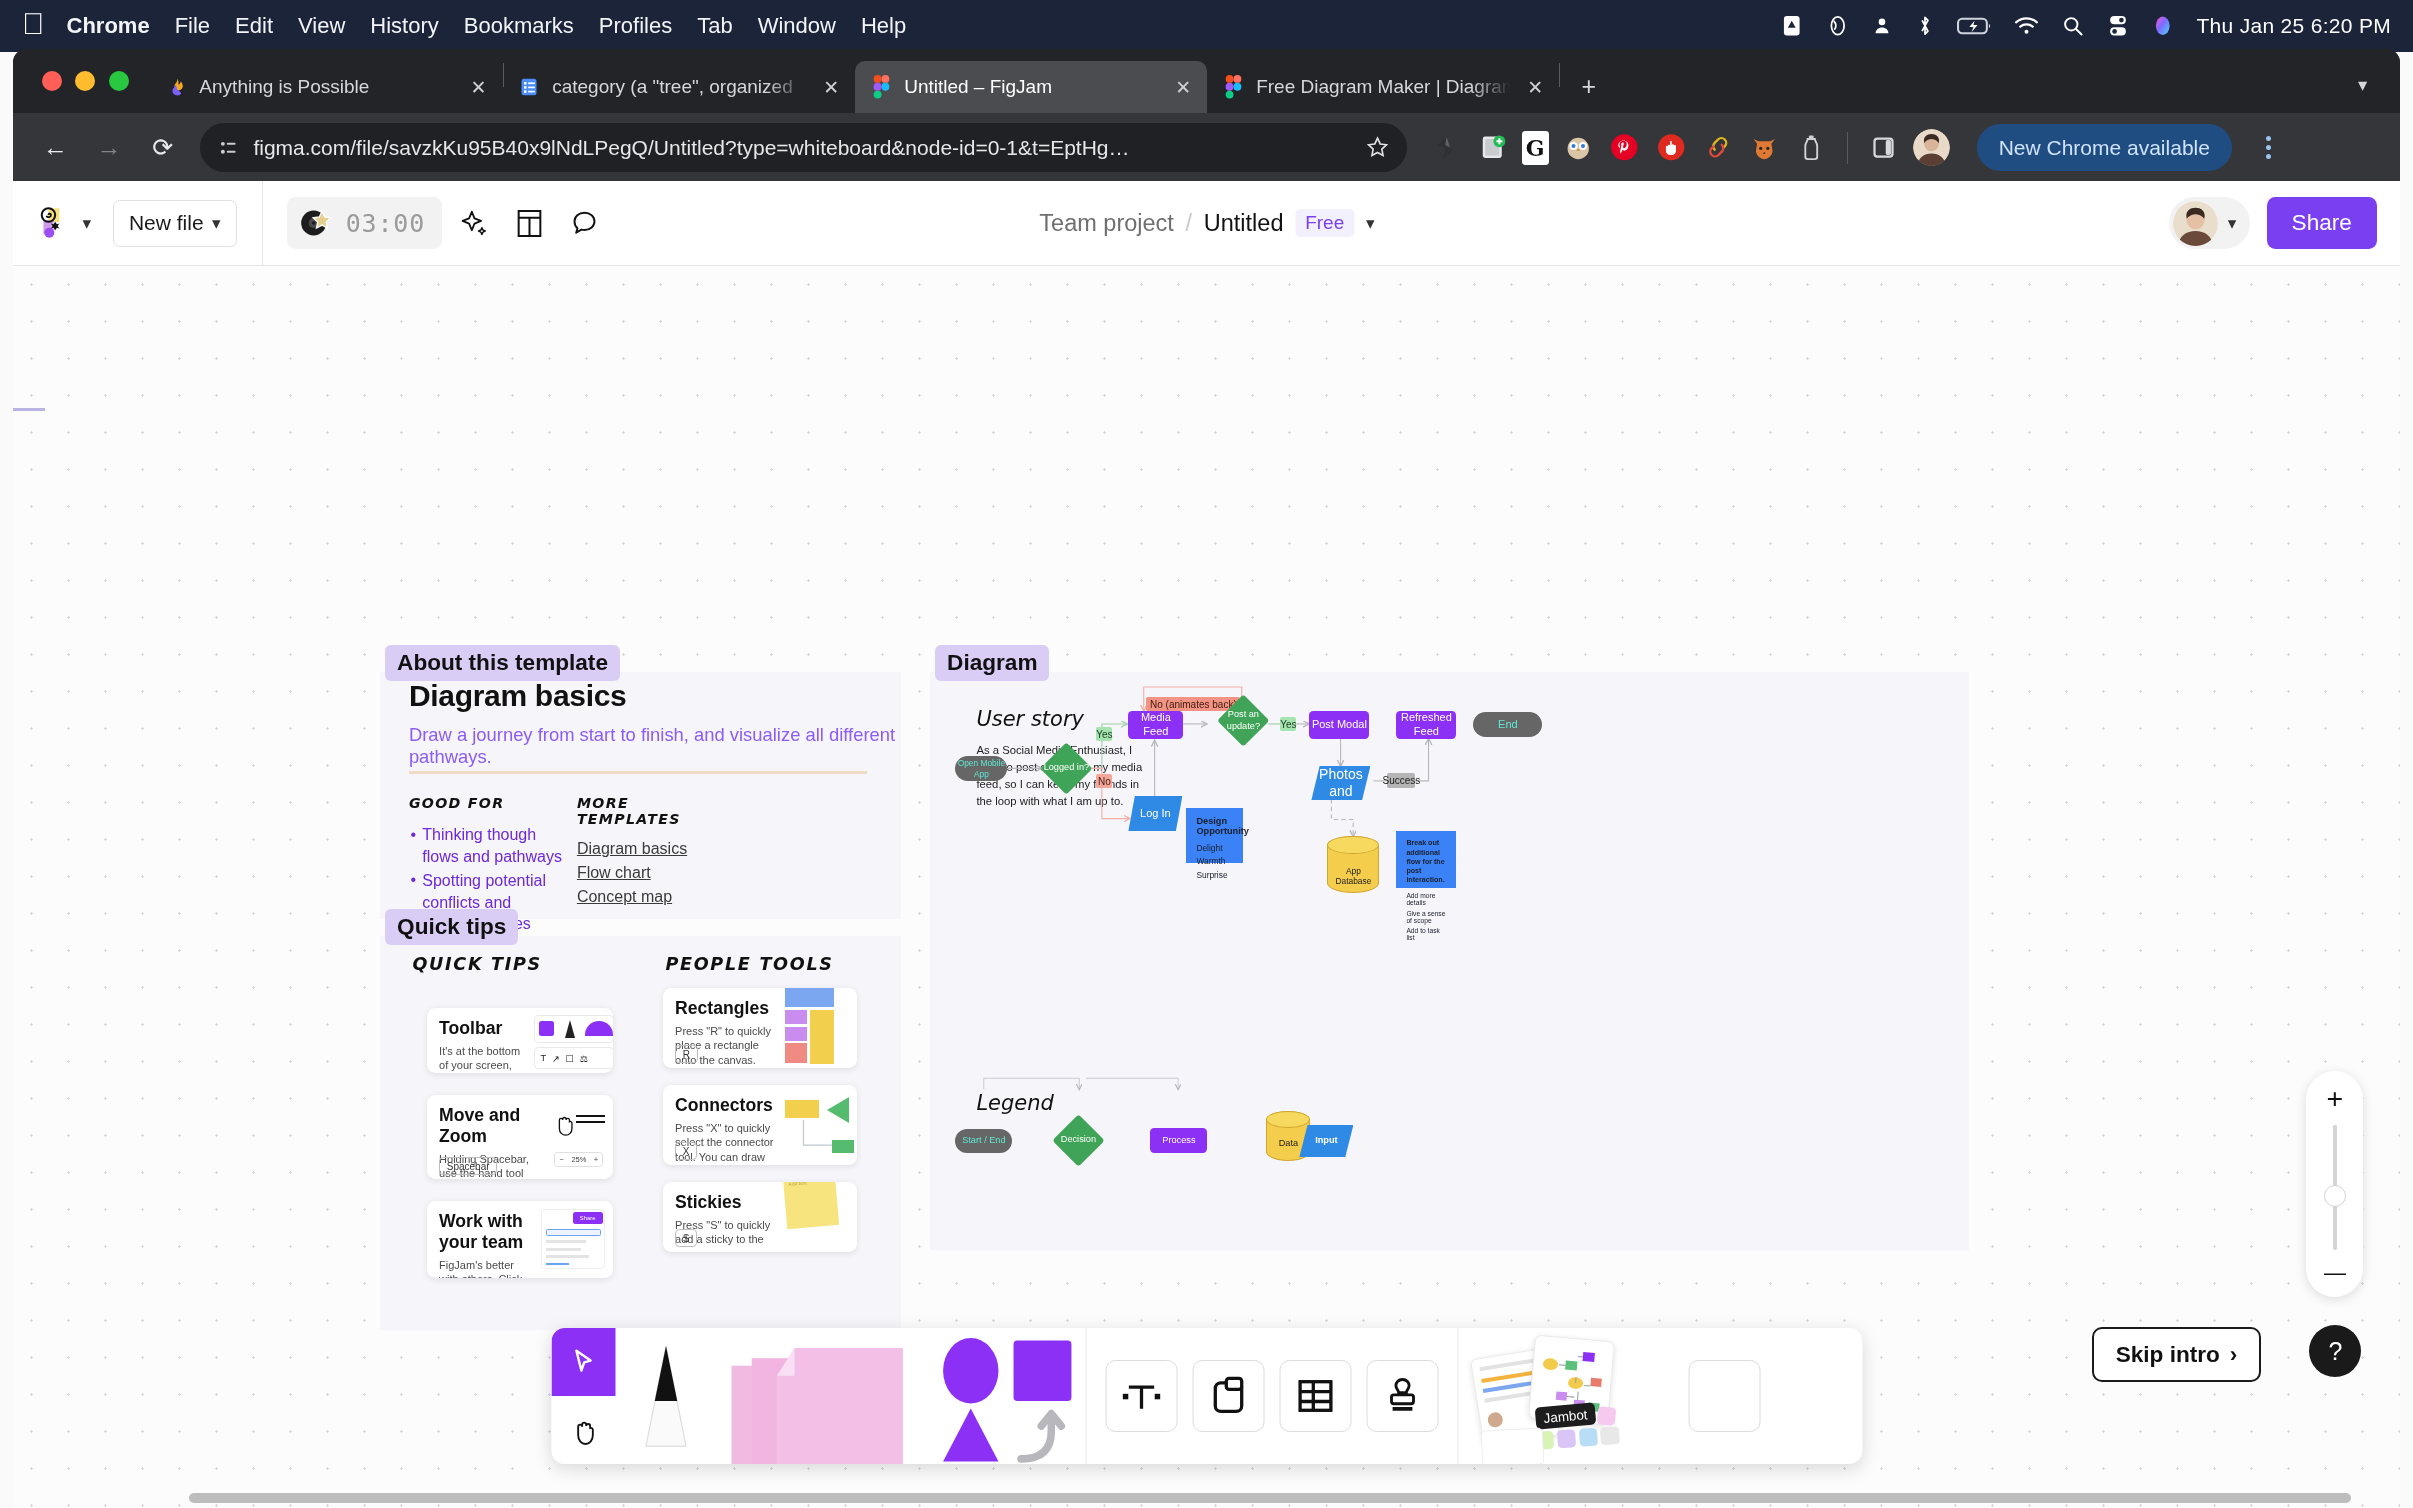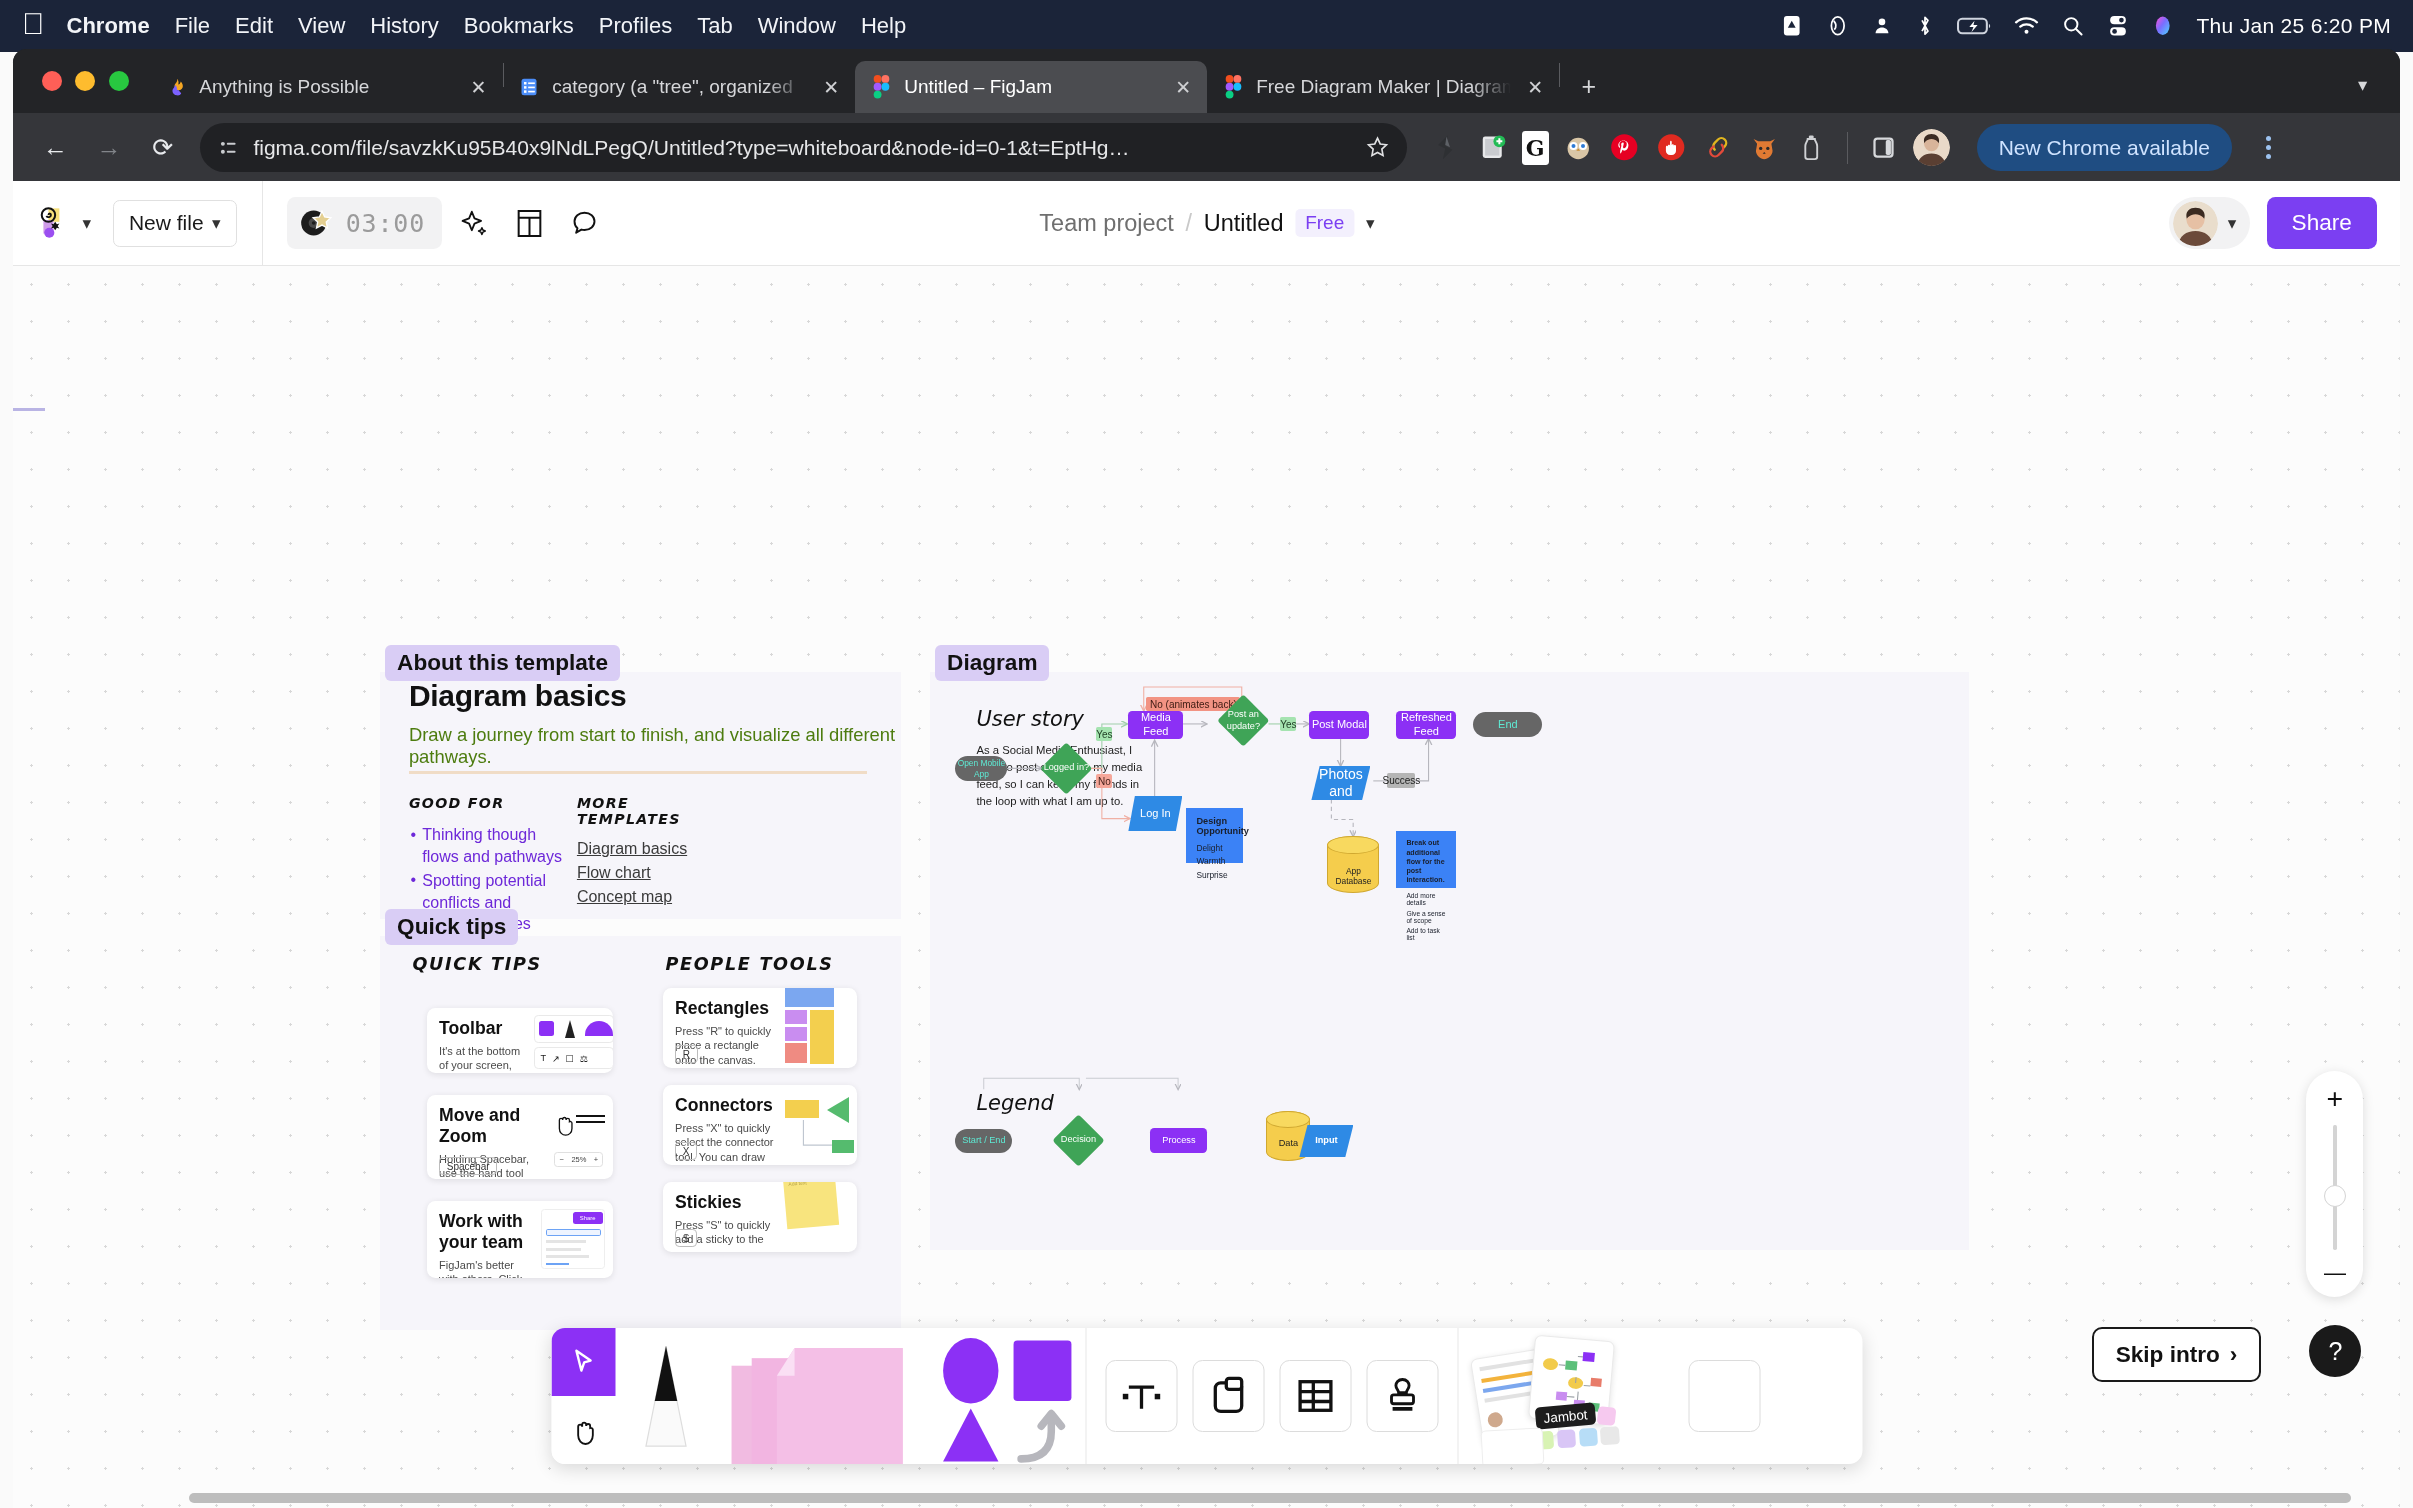--- a/index.html
+++ b/index.html
@@ -123,21 +123,21 @@
   .sec { position: absolute; background: #f6f5fa; }
   .sec-label {
     position: absolute; top: -27px; left: 5px; background: #d9cdf5;
     color: #111; font-size: 22.6px; font-weight: 700; padding: 5px 11.7px; border-radius: 5.9px;
     white-space: nowrap; z-index: 5;
   }
 
   
   #sec-about { left: 367px; top: 406px; width: 521px; height: 247px; }
   .tpl-title { position:absolute; left: 28.5px; top: 6.7px; font-size: 30px; font-weight: 800; color:#111; letter-spacing:-0.3px;}
-  .tpl-sub { position:absolute; left: 28.5px; top: 52px; font-size: 18.4px; color: #4d7c0f;}
+  .tpl-sub { position:absolute; left: 28.5px; top: 52px; font-size: 18.4px; color: #8b5cf6;}
   .tpl-rule { position:absolute; left: 28.5px; top: 99px; width: 458px; height: 2.5px; background: #f0dcc6;}
   .tpl-cols { position:absolute; left: 28.5px; top: 123px; width: 469px; display:flex; gap: 0;}
   .tpl-col { width: 168px; }
   .tpl-col:nth-child(2){ width:155px;}
   .tpl-h { font-family: "DejaVu Sans", sans-serif; font-size: 14.2px; font-style: italic; font-weight: 700; letter-spacing: 1.3px; color:#111; margin-bottom: 13.4px;}
   .tpl-li { font-size: 16px; color:#6d28d9; line-height: 1.35; margin-bottom: 2.5px; padding-left: 13.4px; position:relative;}
   .tpl-li:before { content:"•"; position:absolute; left:1.7px; top:-0.8px;}
   .tpl-p { font-size: 16px; color:#3a3a3a; line-height:1.35;}
   .tpl-link { font-size: 16px; color:#3a3a3a; text-decoration: underline; display:block; margin-bottom: 5.9px;}
 

